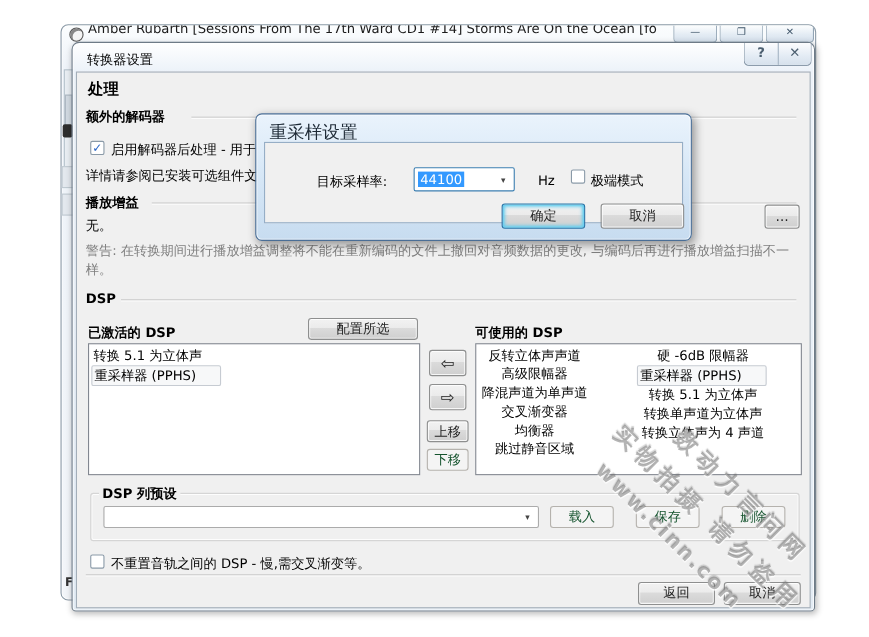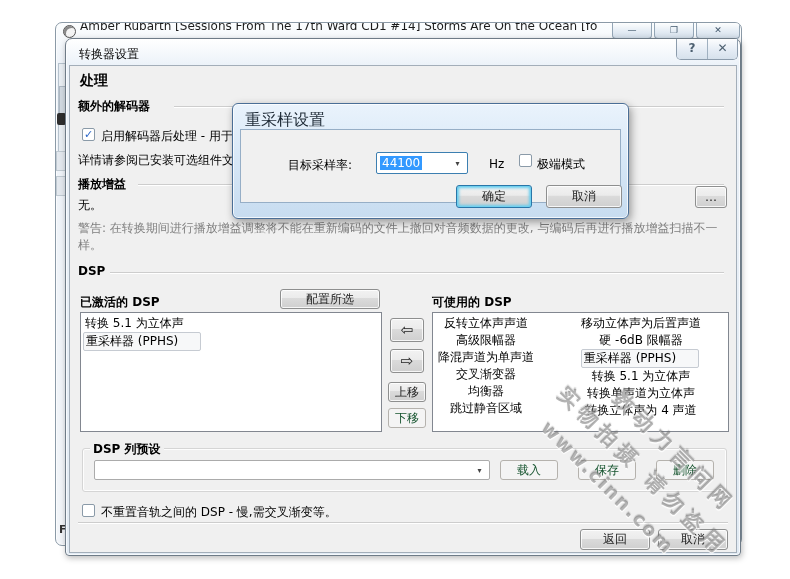--- a/index.html
+++ b/index.html
@@ -213,21 +213,20 @@
     <div class="listbox" style="left:362px; top:246px; width:297px; height:120px; padding-left:0;text-align:center;">
       <div class="dualcol" style="left:5px;">
         <div class="li">反转立体声声道</div>
         <div class="li">高级限幅器</div>
         <div class="li">降混声道为单声道</div>
         <div class="li">交叉渐变器</div>
         <div class="li">均衡器</div>
         <div class="li">跳过静音区域</div>
       </div>
       <div class="dualcol" style="left:148px;">
-        <div class="li">移动立体声为后置声道</div>
         <div class="li">硬 -6dB 限幅器</div>
         <div class="li"><span class="outlined">重采样器 (PPHS)</span></div>
         <div class="li">转换 5.1 为立体声</div>
         <div class="li">转换单声道为立体声</div>
         <div class="li">转换立体声为 4 声道</div>
       </div>
     </div>
 
     <div class="groupbox" style="left:12px; top:382px; width:645px; height:44px;"></div>
     <div class="groupbox-label" style="left:20px; top:375px;">DSP 列预设</div>

